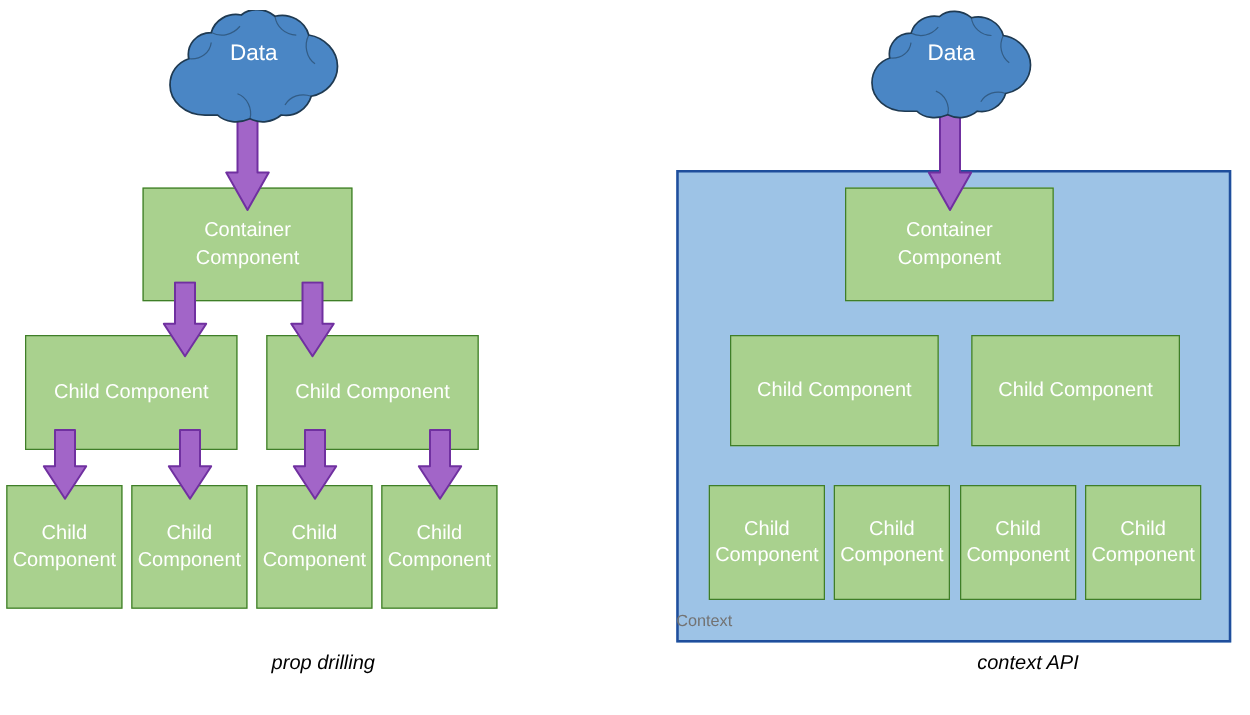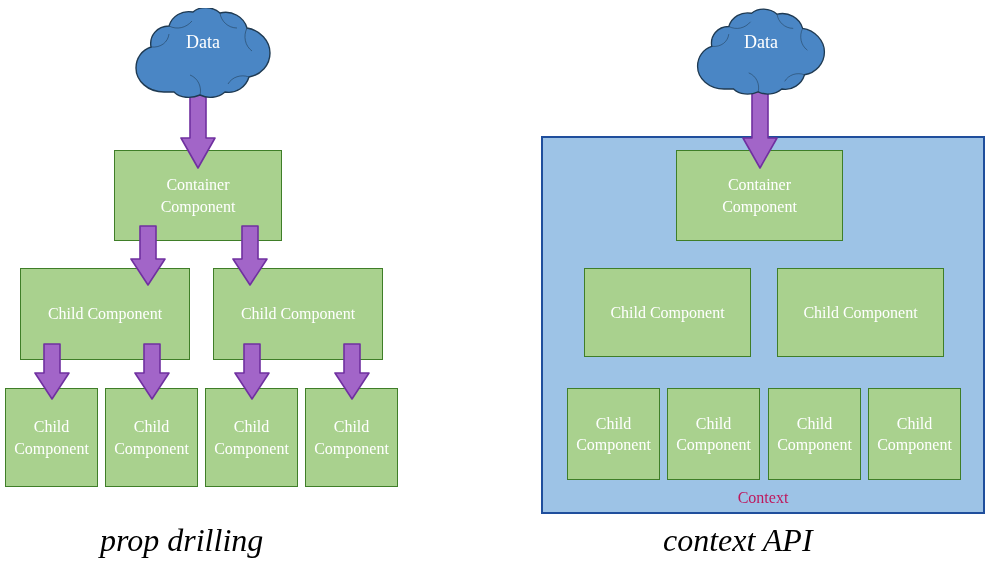--- a/index.html
+++ b/index.html
@@ -9,21 +9,20 @@
   }
   body {
     font-family: "Liberation Sans", sans-serif;
   }
   #stage {
     position: relative;
     width: 1000px;
     height: 572px;
     background: #ffffff;
     overflow: hidden;
-    font-family: Liberation Serif, serif;
   }
 
   
   .node {
     position: absolute;
     box-sizing: border-box;
     display: flex;
     align-items: center;
     justify-content: center;
     text-align: center;
@@ -43,24 +42,23 @@
   
   .context-box {
     position: absolute;
     box-sizing: border-box;
     background: #9DC3E6;
     border: 2px solid #1F4E9C;
     z-index: 2;
   }
   .context-label {
     position: absolute;
-    color: #be185d;
-    font-size: 16px;
+    color: #737373;
+    font-size: 13px;
     z-index: 5;
-    text-align: center;
   }
 
   
   .cloud-wrap {
     position: absolute;
     z-index: 6;
   }
   .cloud-wrap svg { display: block; }
   .cloud-label {
     position: absolute;
@@ -77,23 +75,23 @@
   .arrow {
     position: absolute;
     z-index: 5;
   }
   .arrow svg { display: block; }
 
   
   .caption {
     position: absolute;
     font-style: italic;
-    font-size: 32px;
+    font-size: 16px;
     color: #000000;
-    text-align: left;
+    text-align: right;
     z-index: 8;
   }
 </style>
 </head>
 <body>
 
 <div id="stage">
 
   <div class="cloud-wrap" style="left:128px; top:8px; width:150px; height:92px;">
     <svg width="150" height="92" viewBox="0 0 150 92">

